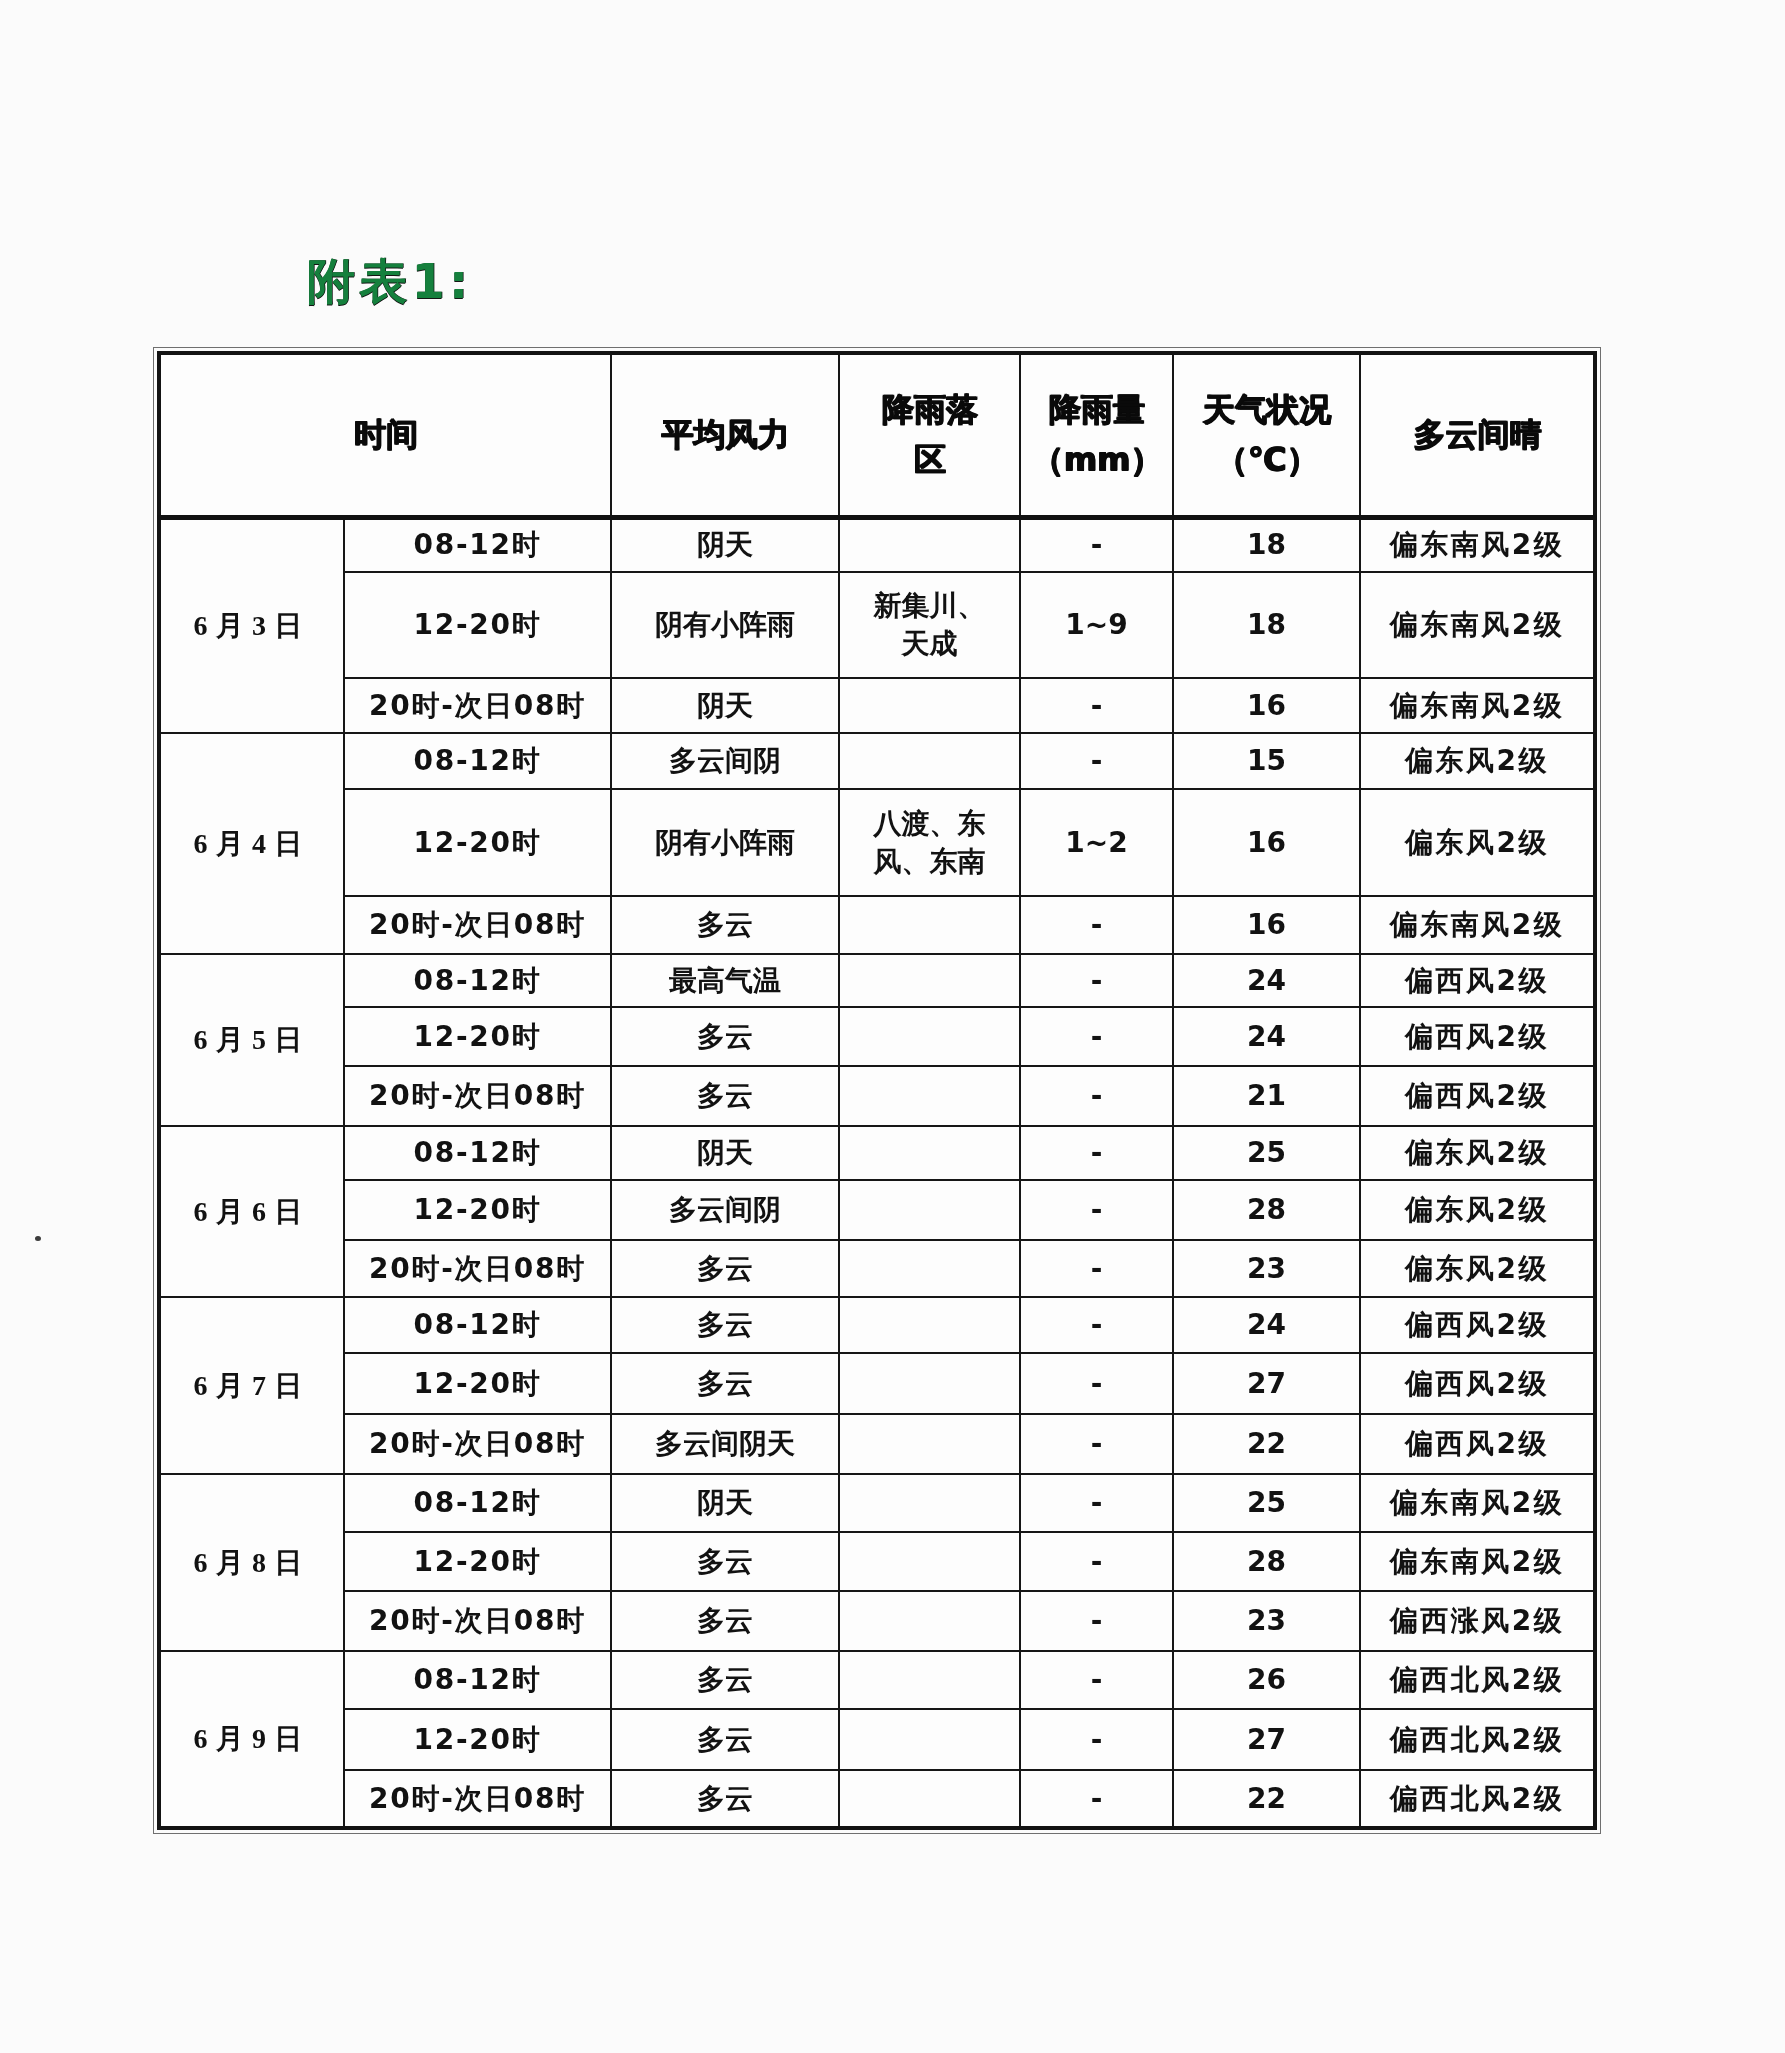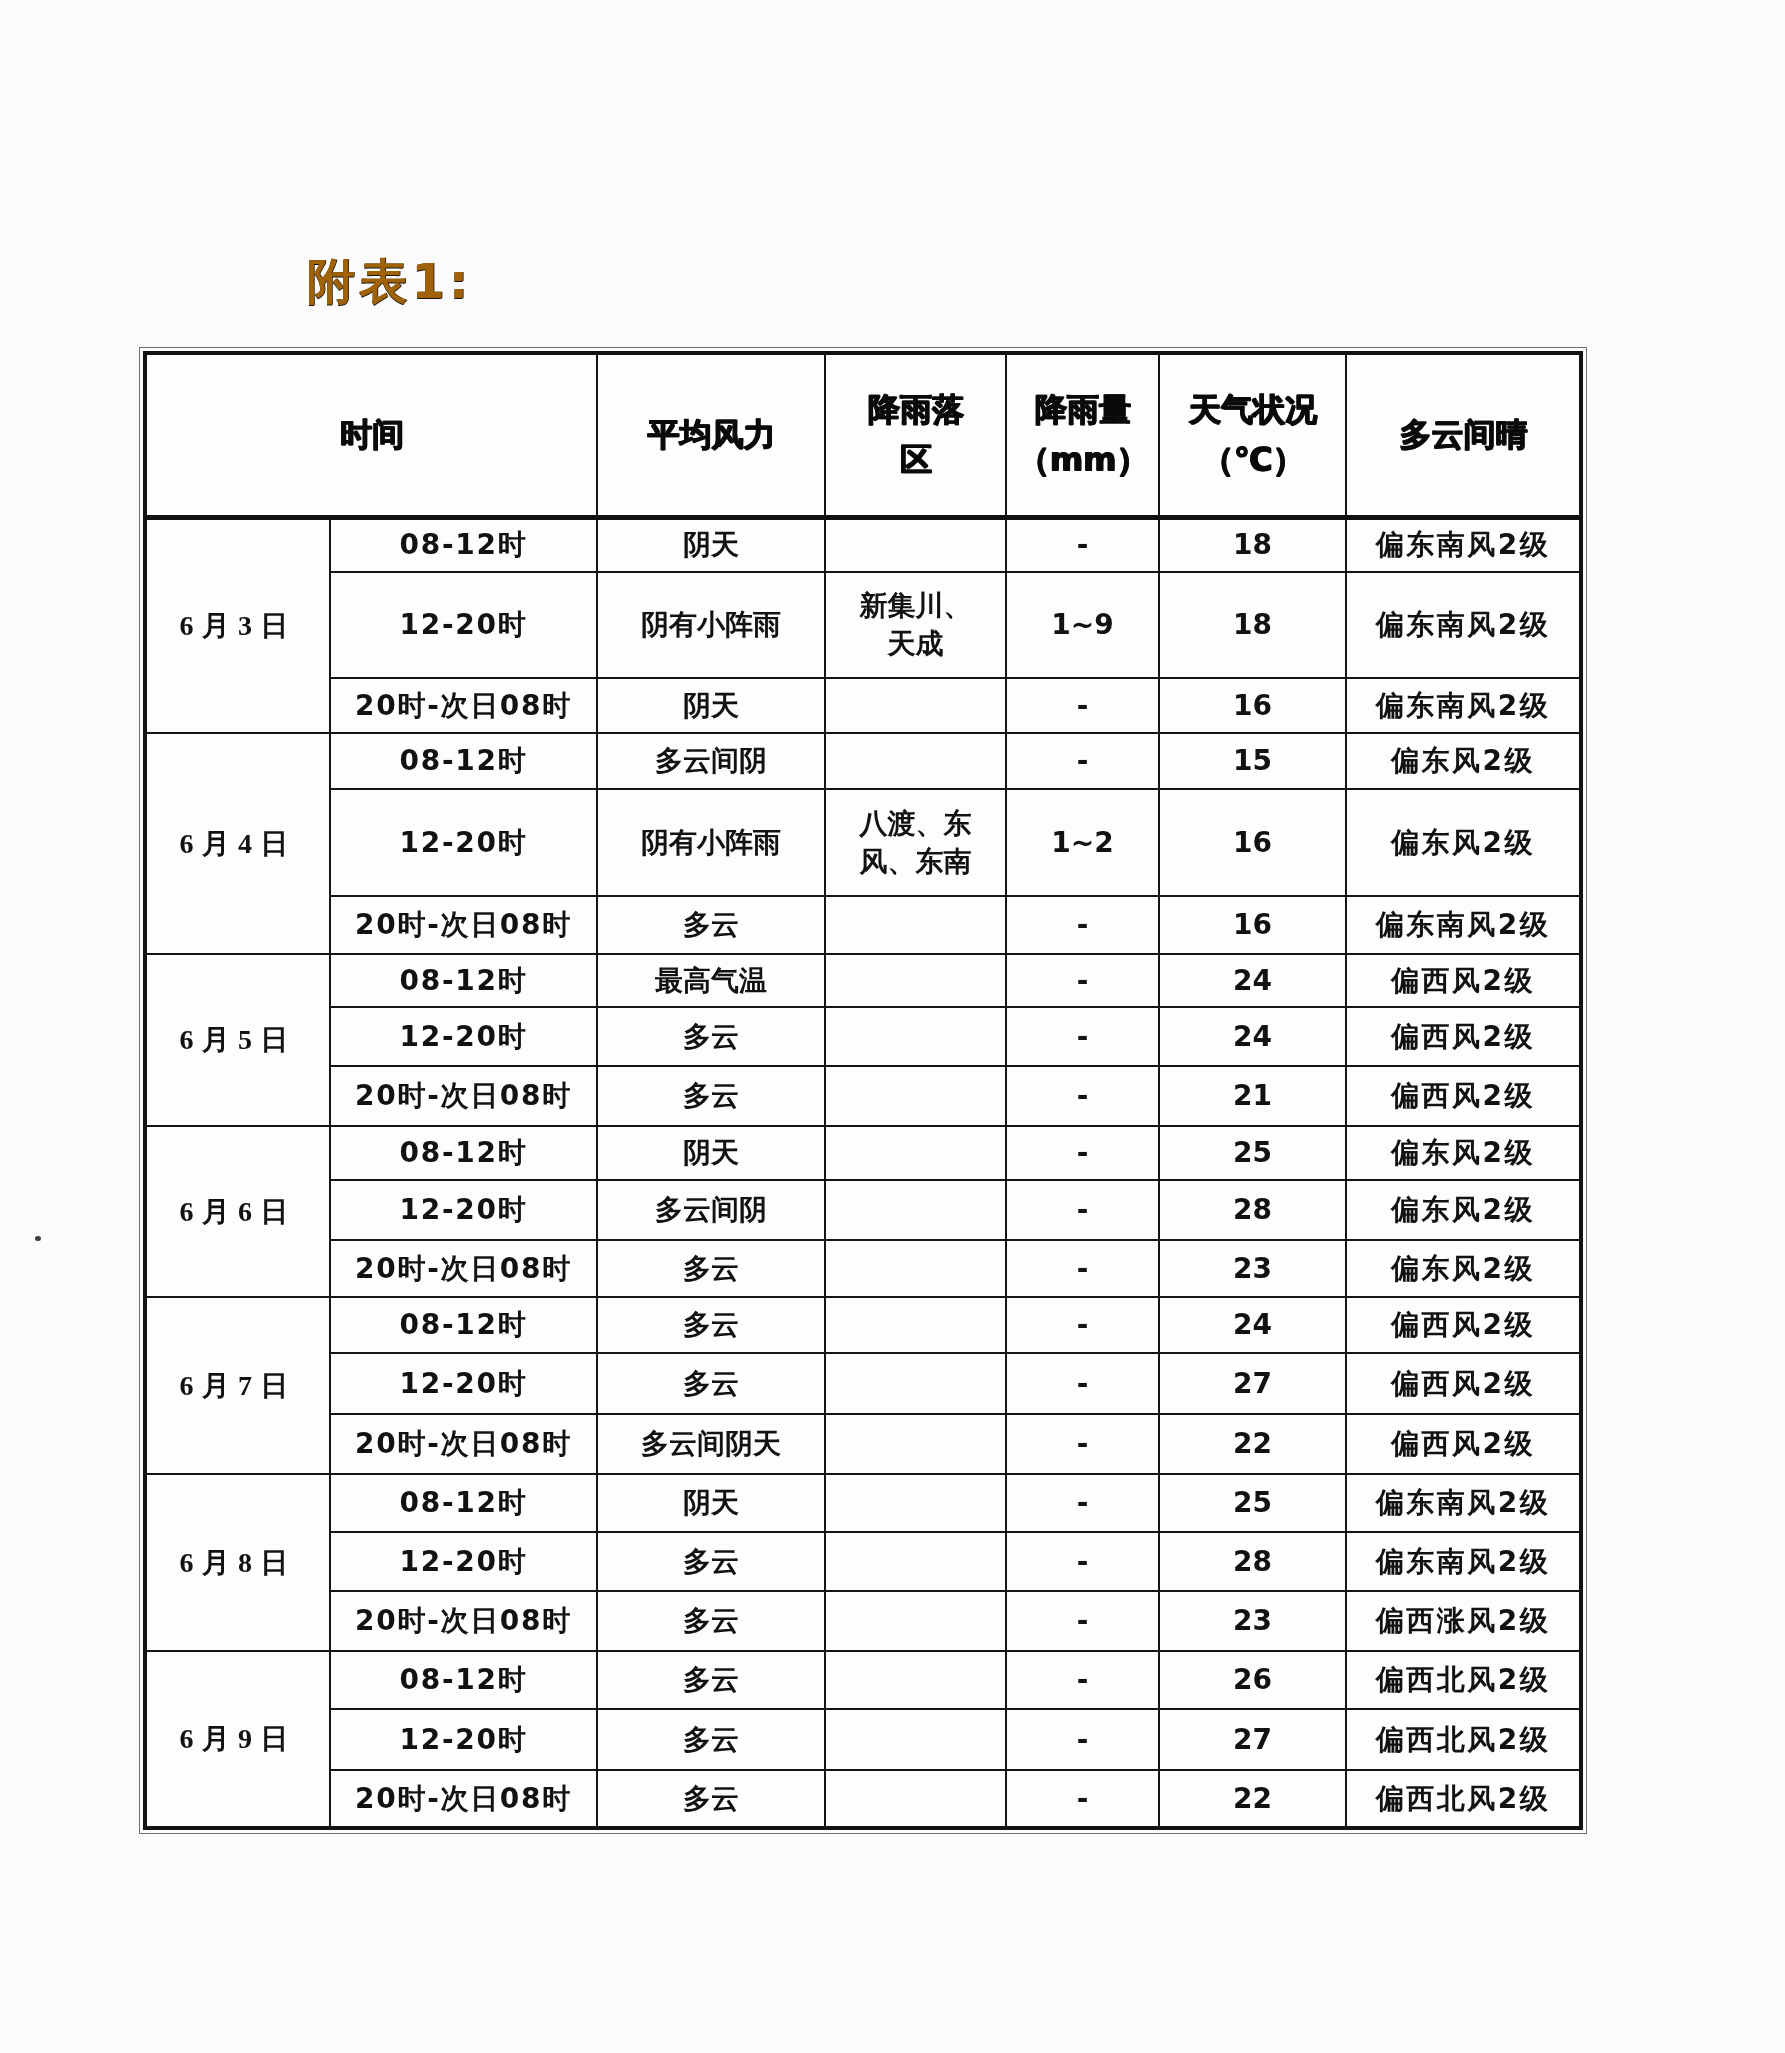--- a/index.html
+++ b/index.html
@@ -21,28 +21,28 @@
     position: absolute;
     left: 307px;
     top: 250px;
     width: 1252px;
     display: flex;
     align-items: flex-end;
     gap: 94px;
     font-size: 48px;
     font-weight: 800;
     letter-spacing: 4.2px;
-    color: #a16207;
+    color: #15803d;
     text-shadow: 0.8px 0 0 #141414, 0 0.8px 0 #141414;
     white-space: pre-line;
   }
   
   #forecast-table {
     position: absolute;
-    left: 143px;
+    left: 157px;
     top: 351px;
     width: 1436px;
     border-collapse: collapse;
     table-layout: fixed;
     background: #fdfdfd;
     border: 4.2px solid #131313;
     outline: 1.7px solid #6f6f6f;
     outline-offset: 3.3px;
   }
   #forecast-table th, #forecast-table td {

